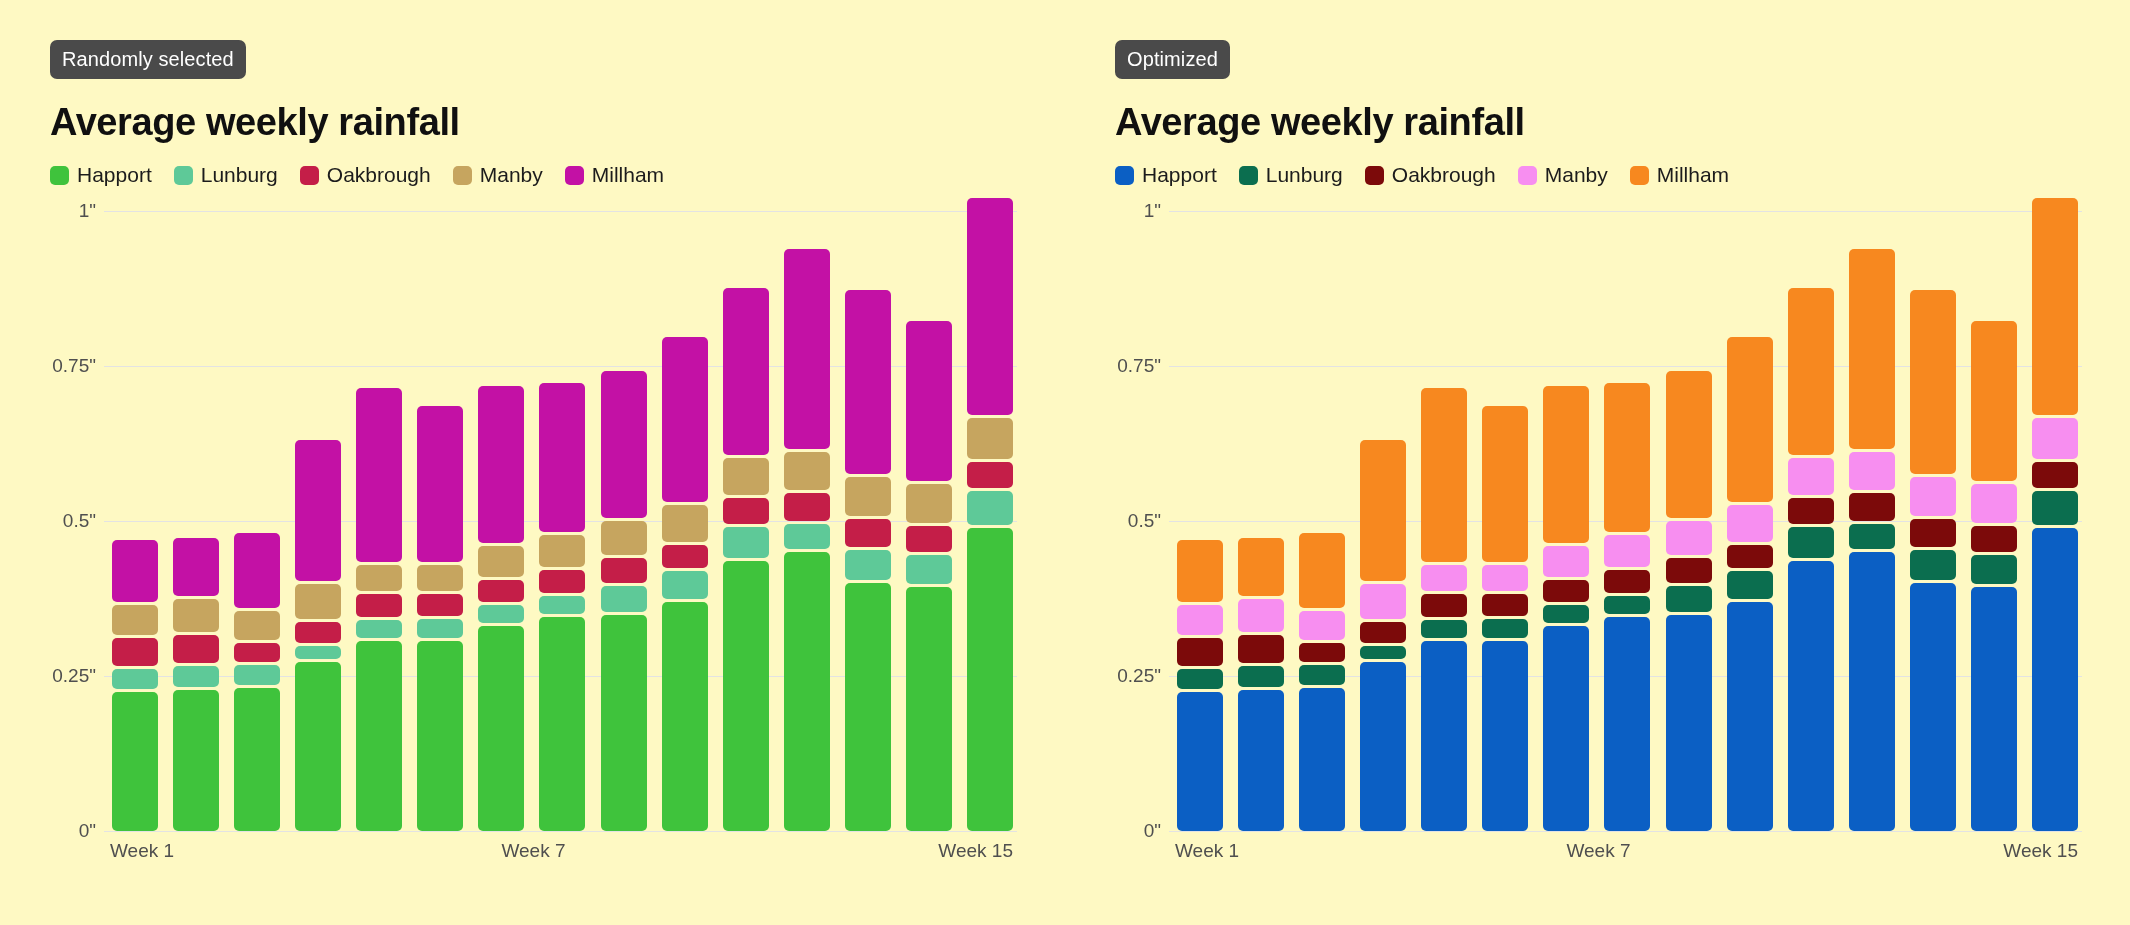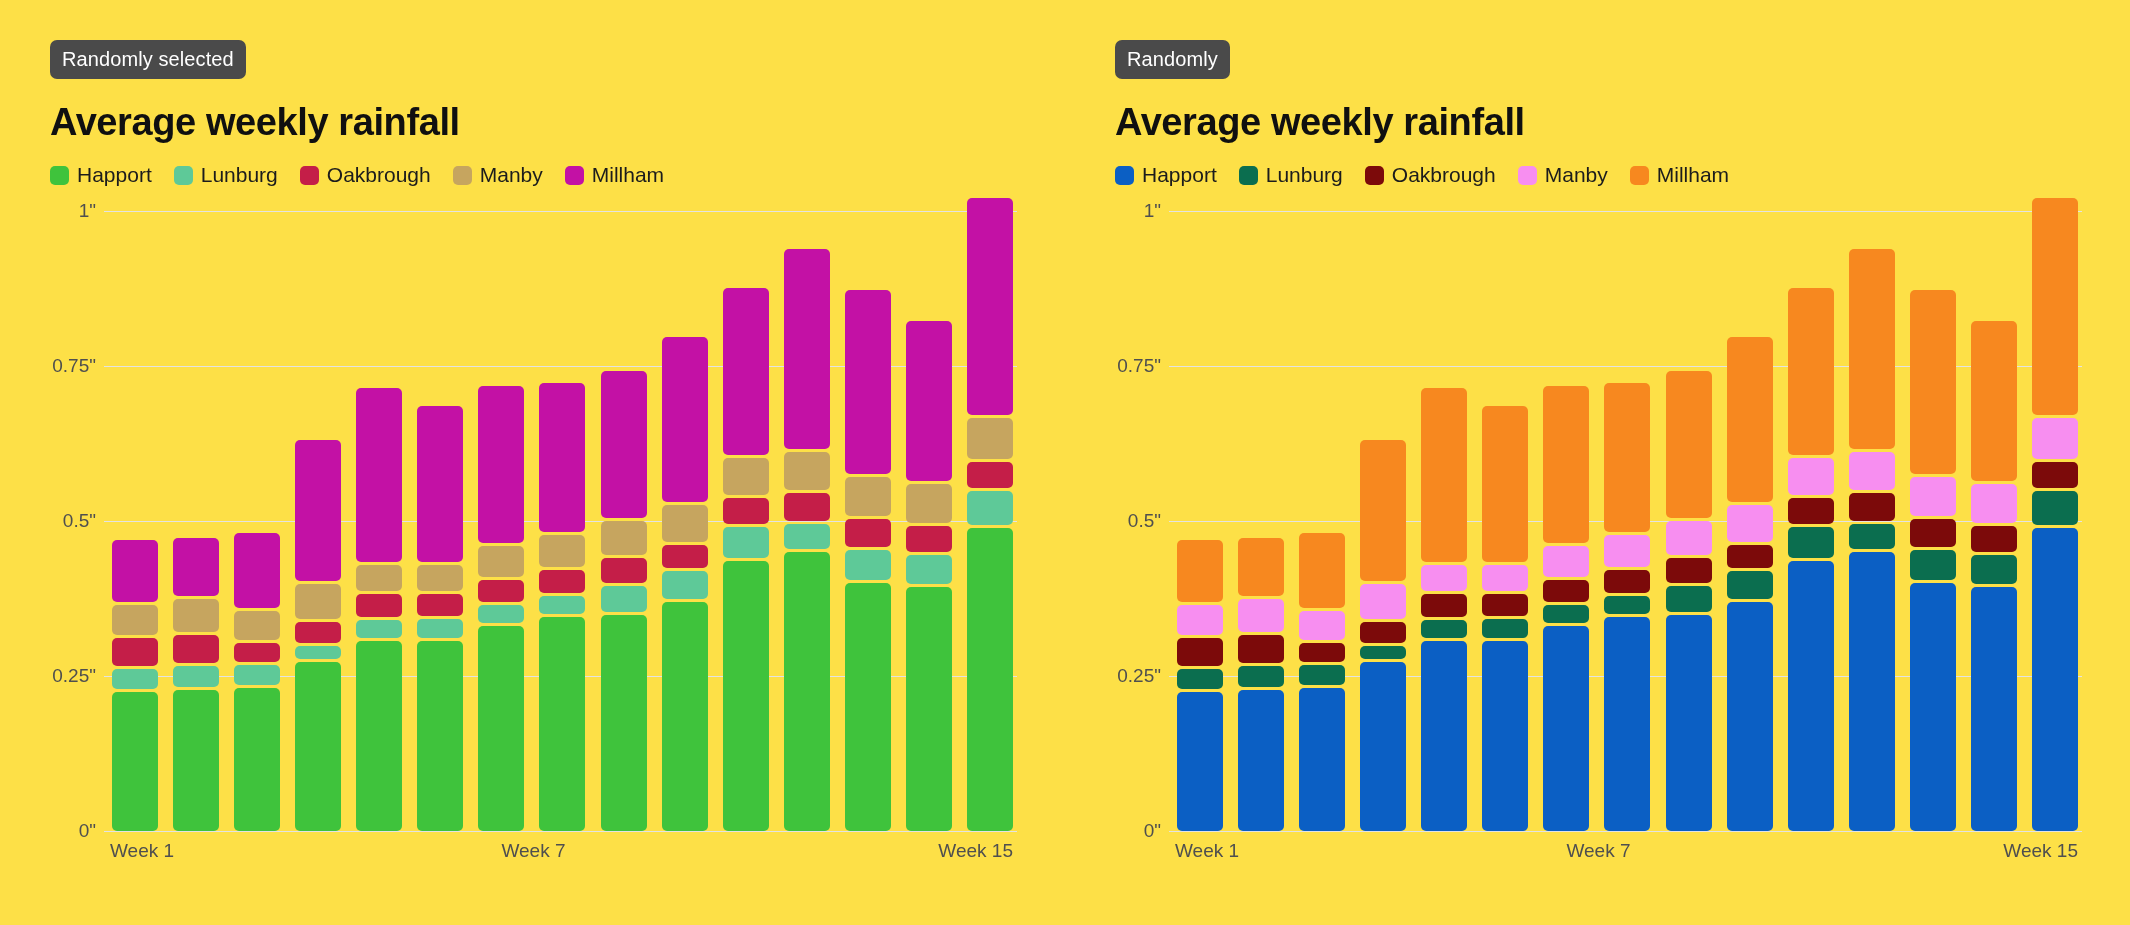--- a/index.html
+++ b/index.html
@@ -6,21 +6,21 @@
   html, body {
     margin: 0; padding: 0;
     width: 2130px; height: 925px;
     background: #ffffff;
     font-family: "Liberation Sans", sans-serif;
     -webkit-font-smoothing: antialiased;
   }
   .page {
     width: 2130px; height: 925px;
     display: flex;
-    background: #fde047;
+    background: #fef9c3;
     overflow: hidden;
   }
   .panel {
     width: 1065px;
     height: 925px;
     position: relative;
     padding: 40px 48px 0 50px;
   }
   .badge {
     display: inline-block;
@@ -274,21 +274,21 @@
         </div>
     </div>
     <div class="xaxis">
         <div class="xlabel first">Week 1</div>
         <div class="xlabel mid">Week 7</div>
         <div class="xlabel last">Week 15</div>
       </div>
   </div>
 
   <div class="panel">
-    <span class="badge">Randomly</span>
+    <span class="badge">Optimized</span>
     <h1 class="chart-title">Average weekly rainfall</h1>
     <div class="legend">
         <div class="legend-item">
           <span class="legend-swatch" style="background: rgb(11, 95, 196);"></span>
           <span class="legend-label">Happort</span>
         </div>
         <div class="legend-item">
           <span class="legend-swatch" style="background: rgb(11, 110, 79);"></span>
           <span class="legend-label">Lunburg</span>
         </div>

